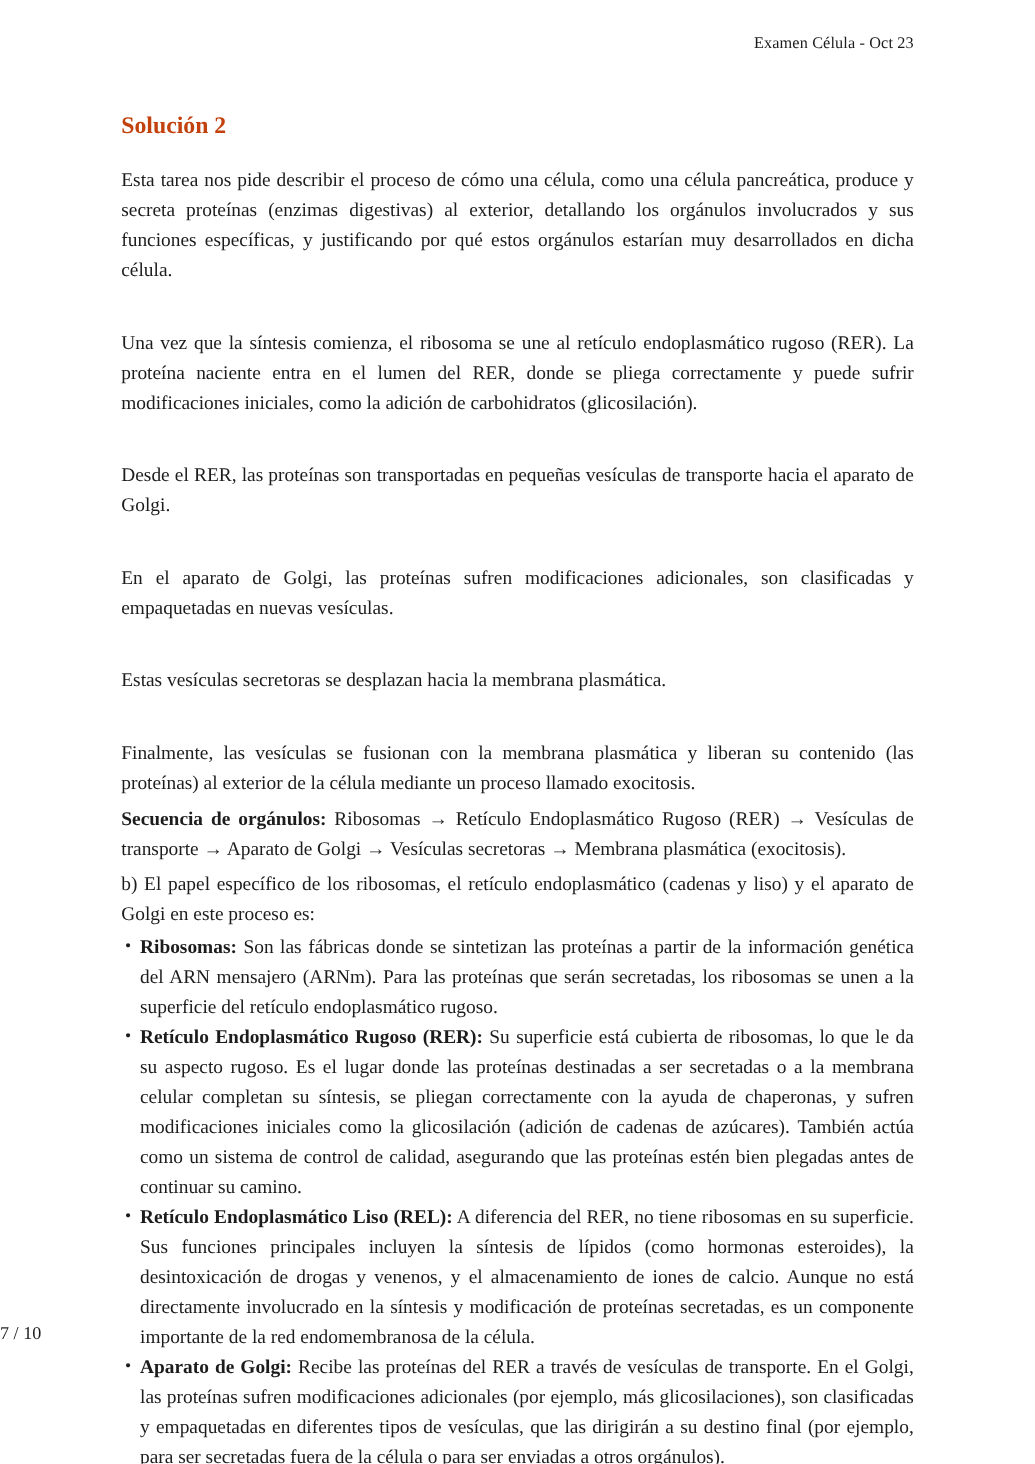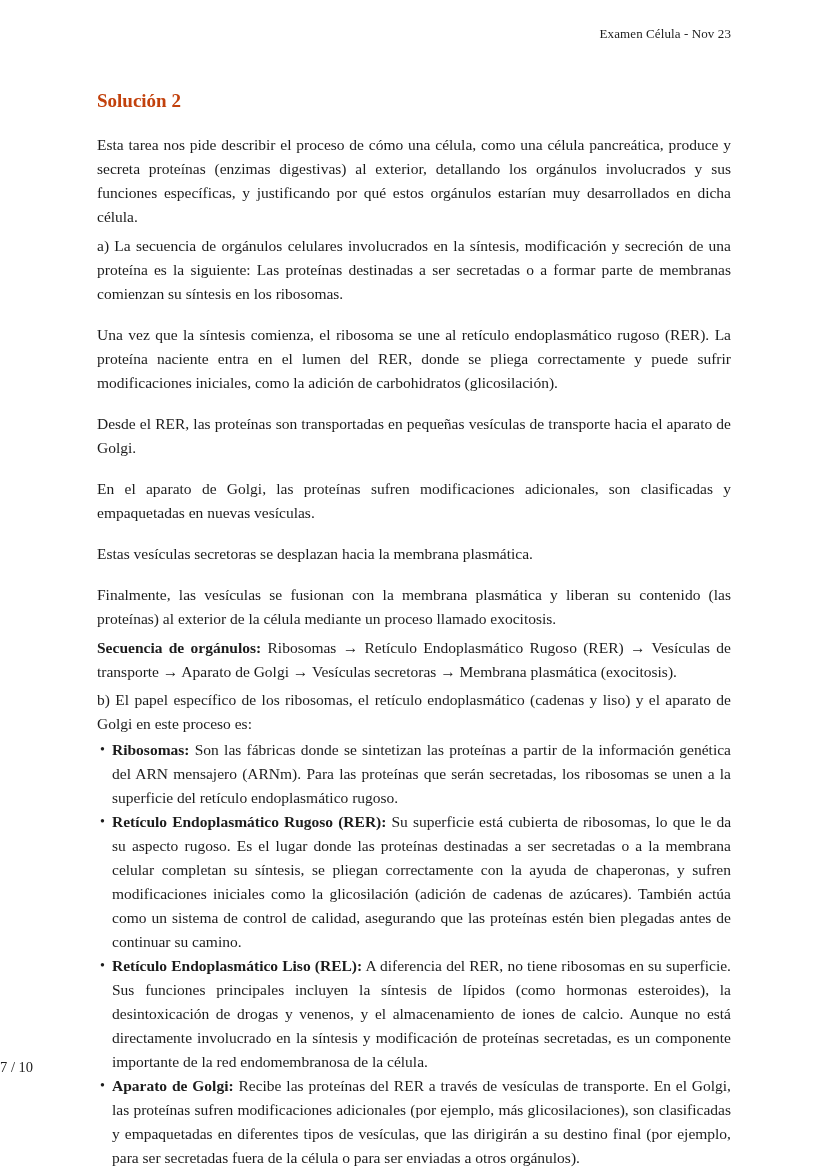--- a/index.html
+++ b/index.html
@@ -36,21 +36,21 @@
   }
   p.para {
     font-size: 15.5px;
     line-height: 24px;
     text-align: justify;
     margin: 5px 0 0 0;
     hyphens: auto;
     -webkit-hyphens: auto;
   }
   p.para.first { margin-top: 12px; }
-  p.para.step { margin-top: 17px; }
+  p.para.step { margin-top: 34px; }
   p.para.sequence { }
   p.para.bpara { margin-top: 4px; }
   ul.organelles {
     margin: 2px 0 0 0;
     padding: 0 0 0 3px;
     list-style: none;
   }
   ul.organelles li {
     position: relative;
     padding-left: 12px;
@@ -73,33 +73,30 @@
     font-size: 14.5px;
     color: #1c1c1c;
   }
   b { font-weight: bold; }
 </style>
 </head>
 <body>
 
 <div class="page">
 
-  <div class="page-header">Examen Célula - Nov 23</div>
+  <div class="page-header">Examen Célula - Oct 23</div>
 
   <div class="content">
 
     <h1 class="doc-title">Solución 2</h1>
 
     <p class="para first">
       <span>Esta tarea nos pide describir el proceso de cómo una célula, como una célula pancreática, produce y secreta proteínas (enzimas digestivas) al exterior, detallando los orgánulos involucrados y sus funciones específicas, y justificando por qué estos orgánulos estarían muy desarrollados en dicha célula.</span>
     </p>
 
-    <p class="para">
-      <span>a) La secuencia de orgánulos celulares involucrados en la síntesis, modificación y secreción de una proteína es la siguiente: Las proteínas destinadas a ser secretadas o a formar parte de membranas comienzan su síntesis en los ribosomas.</span>
-    </p>
 
     <p class="para step">
       <span>Una vez que la síntesis comienza, el ribosoma se une al retículo endoplasmático rugoso (RER). La proteína naciente entra en el lumen del RER, donde se pliega correctamente y puede sufrir modificaciones iniciales, como la adición de carbohidratos (glicosilación).</span>
     </p>
 
     <p class="para step">
       <span>Desde el RER, las proteínas son transportadas en pequeñas vesículas de transporte hacia el aparato de Golgi.</span>
     </p>
 
     <p class="para step">

